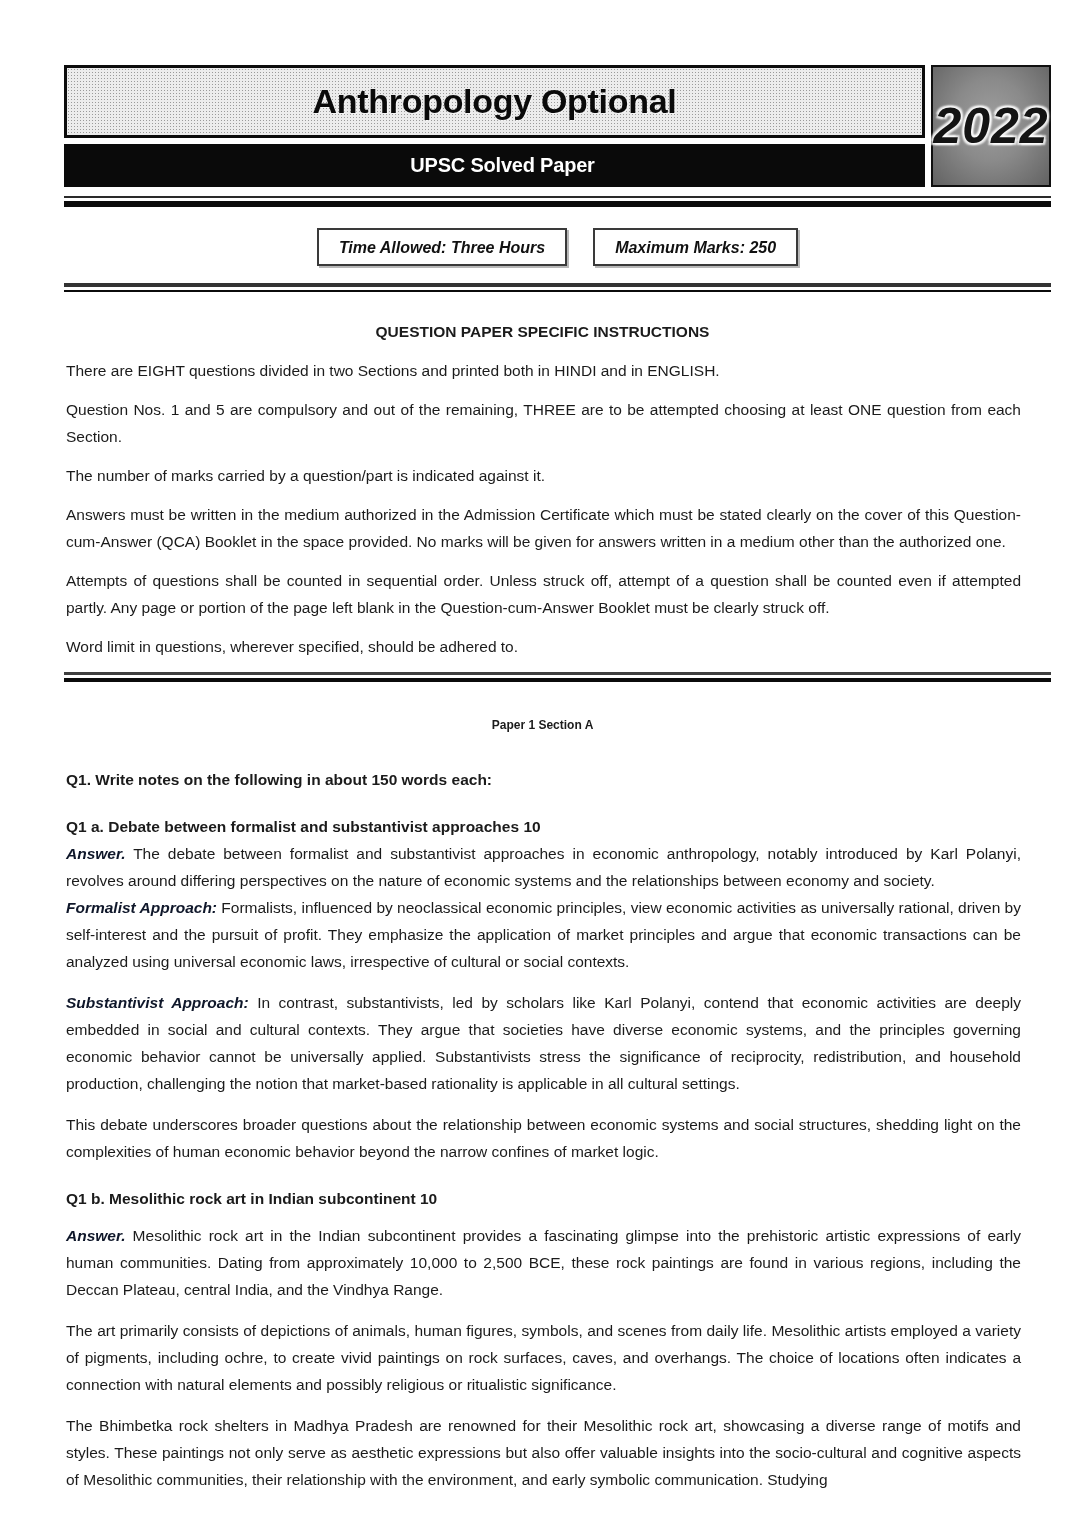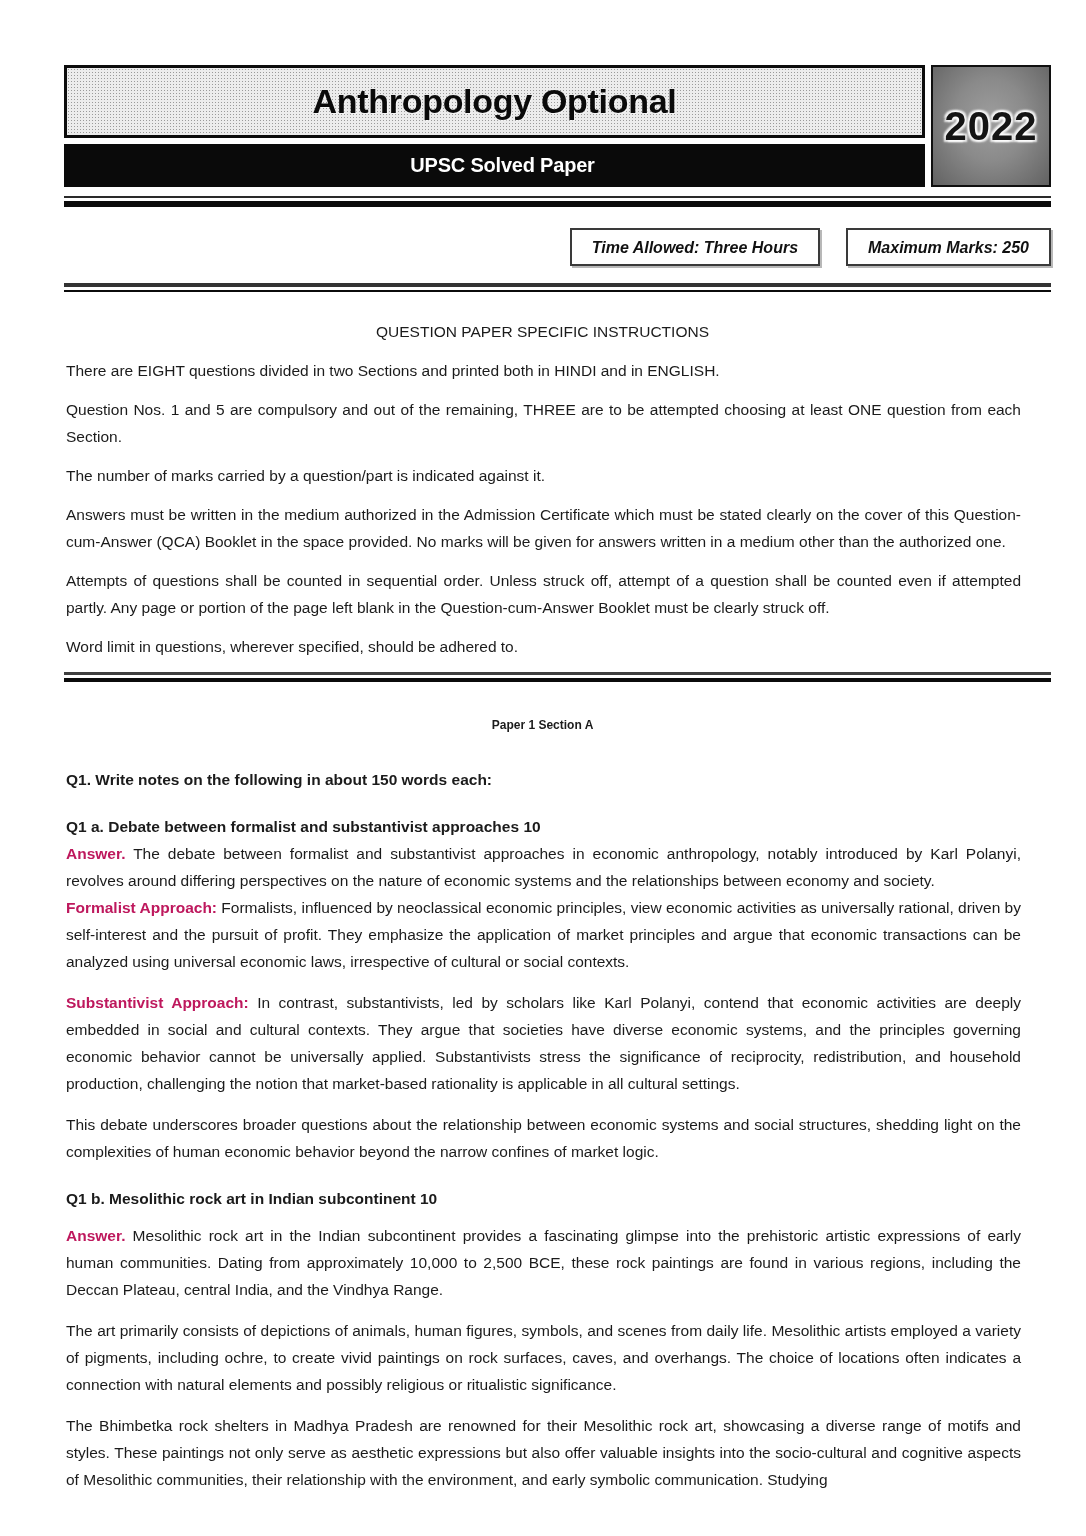--- a/index.html
+++ b/index.html
@@ -30,55 +30,56 @@
   .subtitle-bar .subtitle-text {
     display: inline-block; color: #ffffff; font-weight: 700; font-size: 20px; line-height: 43px;
     letter-spacing: -0.2px;
   }
   .year-box {
     flex: 0 0 120px; box-sizing: border-box; border: 2px solid #101010;
     background: radial-gradient(ellipse at 50% 45%, #9e9e9e 0%, #8a8a8a 45%, #626262 100%);
     display: flex; align-items: center; justify-content: center;
   }
   .year-box .year-text {
-    font-size: 40px; font-weight: 600; color: #141414; letter-spacing: 1px;
+    font-size: 50px; font-weight: 600; color: #141414; letter-spacing: 1px;
     text-shadow: -2px -2px 2px rgba(255,255,255,0.85), 2px -2px 2px rgba(255,255,255,0.85),
                  -2px 2px 2px rgba(255,255,255,0.85), 2px 2px 2px rgba(255,255,255,0.85);
+    font-style: italic;
   }
 
   
   .rule { height: 3px; }
   .rule-a { margin-top: 9px;  border-top: 2px solid #2a2a2a; border-bottom: 6px solid #0b0b0b; }
   .rule-b { margin-top: 17px; border-top: 4px solid #333333; border-bottom: 2px solid #0b0b0b; }
   .rule-c { margin-top: 12px; border-top: 3px solid #3f3f3f; border-bottom: 4px solid #0b0b0b; }
 
   
-  .meta-row { margin-top: 21px; display: flex; justify-content: flex-end; gap: 26px; }
+  .meta-row { margin-top: 21px; display: flex; justify-content: center; gap: 26px; }
   .meta-box {
     box-sizing: border-box; height: 38px; border: 2px solid #3a3a3a;
     box-shadow: 2px 2px 0 rgba(0,0,0,0.28);
     padding: 0 20px; display: flex; align-items: center; background: #fff;
   }
   .meta-box span { font-weight: 700; font-style: italic; font-size: 16px; color: #111; }
 
   
-  .center-head { text-align: center; font-weight: 400; margin: 26px 30px 0 0; font-size: 15.5px; }
+  .center-head { text-align: center; font-weight: 700; margin: 26px 30px 0 0; font-size: 15.5px; }
   .sub-center-head { text-align: center; font-weight: 700; margin: 9px 30px 0 0; font-size: 15.5px; }
   .section-heading { text-align: center; font-weight: 700; margin: 30px 30px 8px 0; font-size: 12px; }
   .q-heading { font-weight: 700; margin: 27px 30px 0 2px; font-size: 15.5px; }
   .part-heading { font-weight: 700; margin: 20px 30px 0 2px; font-size: 15.5px; }
 
   
   p { margin: 0; }
   .para { text-align: justify; margin: 0 30px 0 2px; }
   .instruction-list .para { margin-top: 12px; }
   .answer-block .para + .para { margin-top: 14px; }
   .answer-block .para.joined { margin-top: 0; }
   .answer-block.spaced .para:first-child { margin-top: 10px; }
-  .para strong { font-weight: 700; color: #be185d; }
+  .para strong { font-weight: 700; color: #0f172a; font-style: italic; }
 </style>
 </head>
 <body>
 
 <div class="page">
 
   <div class="header-row">
     <div class="header-main">
       <div class="title-box">
         <span class="title-text">Anthropology Optional</span>

